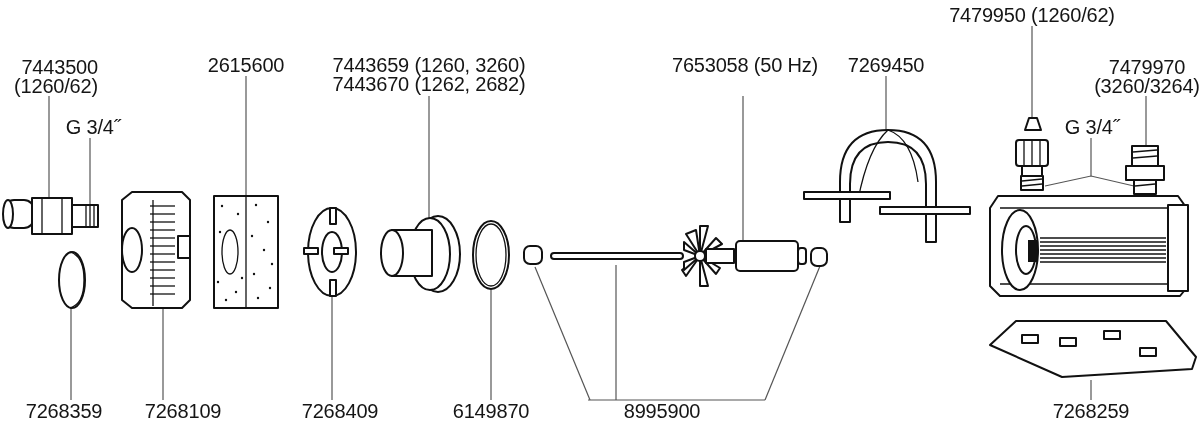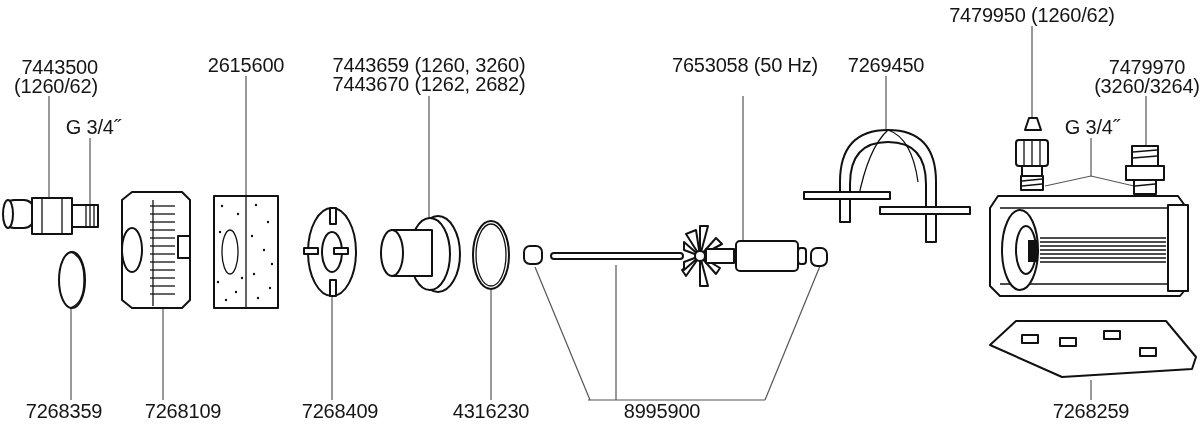--- a/index.html
+++ b/index.html
@@ -233,16 +233,16 @@
   <div class="lbl c" style="left:1032px; top:6px;">7479950 (1260/62)</div>
   <div class="lbl c" style="left:1147px; top:58px;">
     <div>7479970</div>
     <div>(3260/3264)</div>
   </div>
   <div class="lbl c" style="left:1092px; top:118px;">G 3/4˝</div>
 
   <div class="lbl c" style="left:64px; top:402px;">7268359</div>
   <div class="lbl c" style="left:163px; top:402px;margin-left:20px;">7268109</div>
   <div class="lbl c" style="left:325px; top:402px;margin-left:15px;">7268409</div>
-  <div class="lbl c" style="left:491px; top:402px;">4316230</div>
+  <div class="lbl c" style="left:491px; top:402px;">6149870</div>
   <div class="lbl c" style="left:662px; top:402px;">8995900</div>
   <div class="lbl c" style="left:1091px; top:402px;">7268259</div>
 </div>
 
 </body></html>

